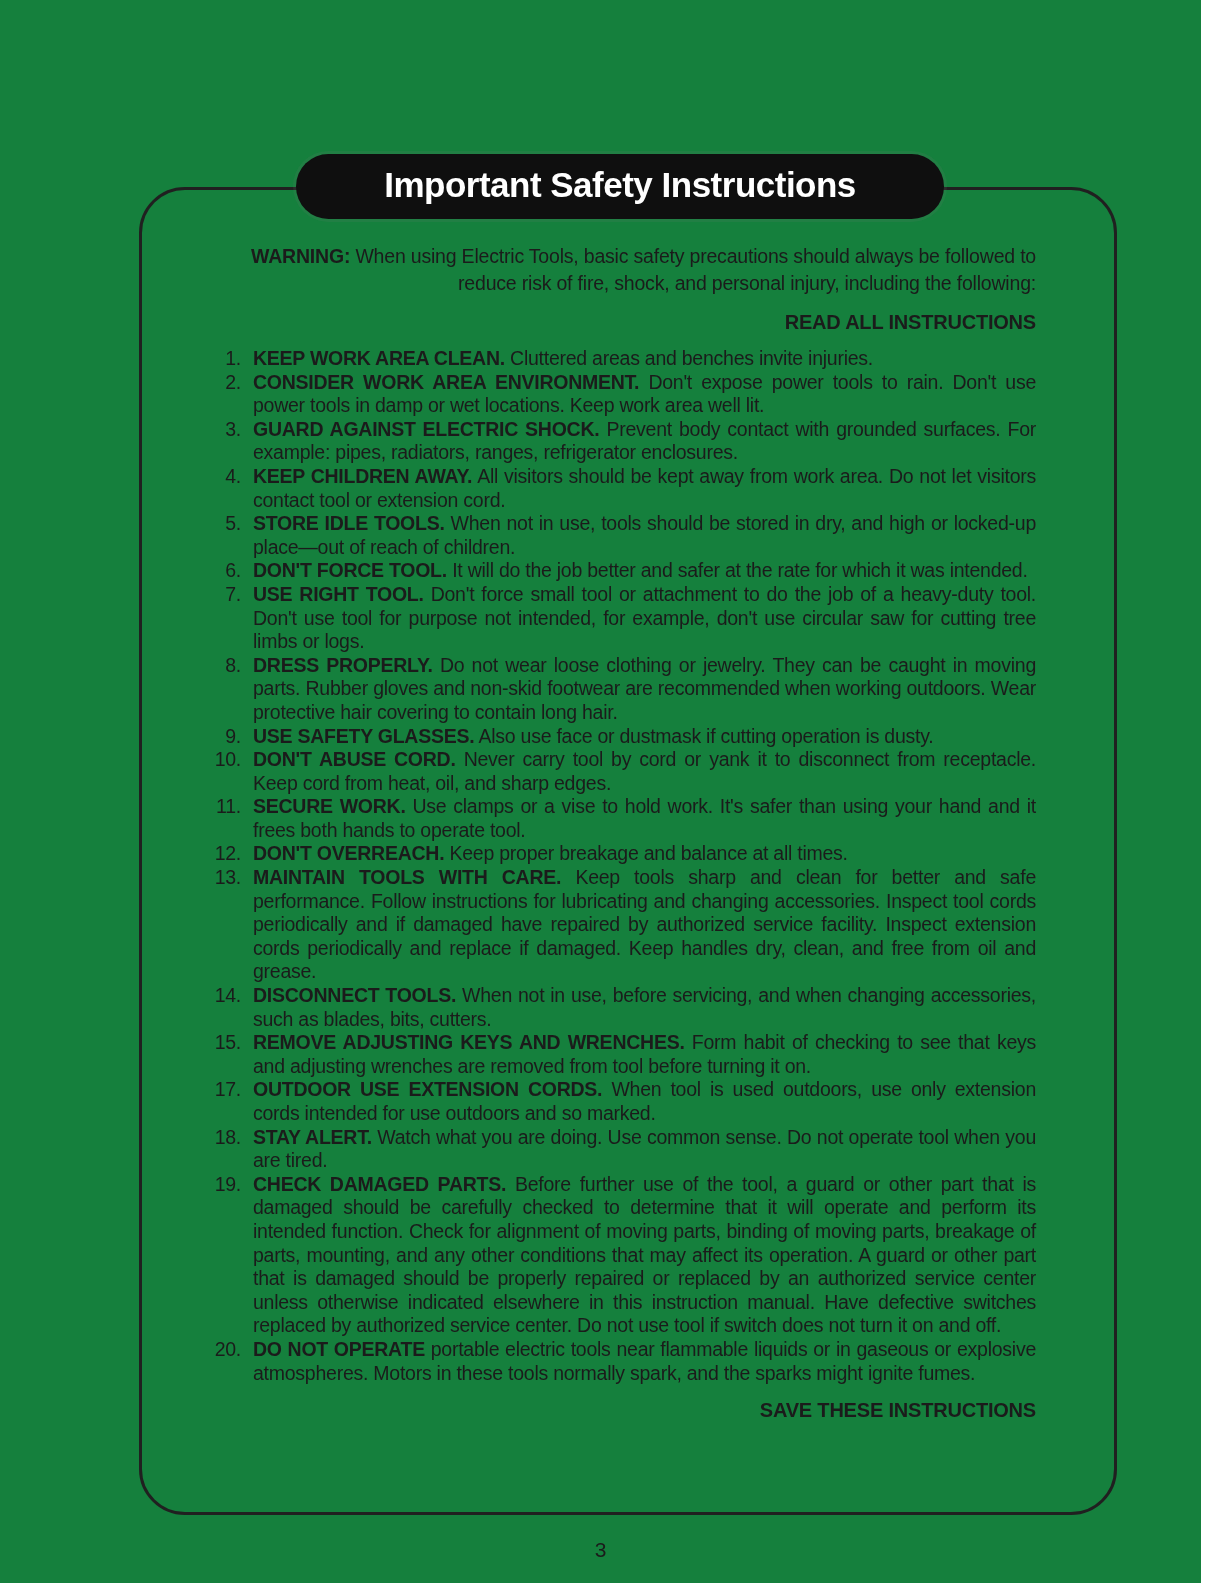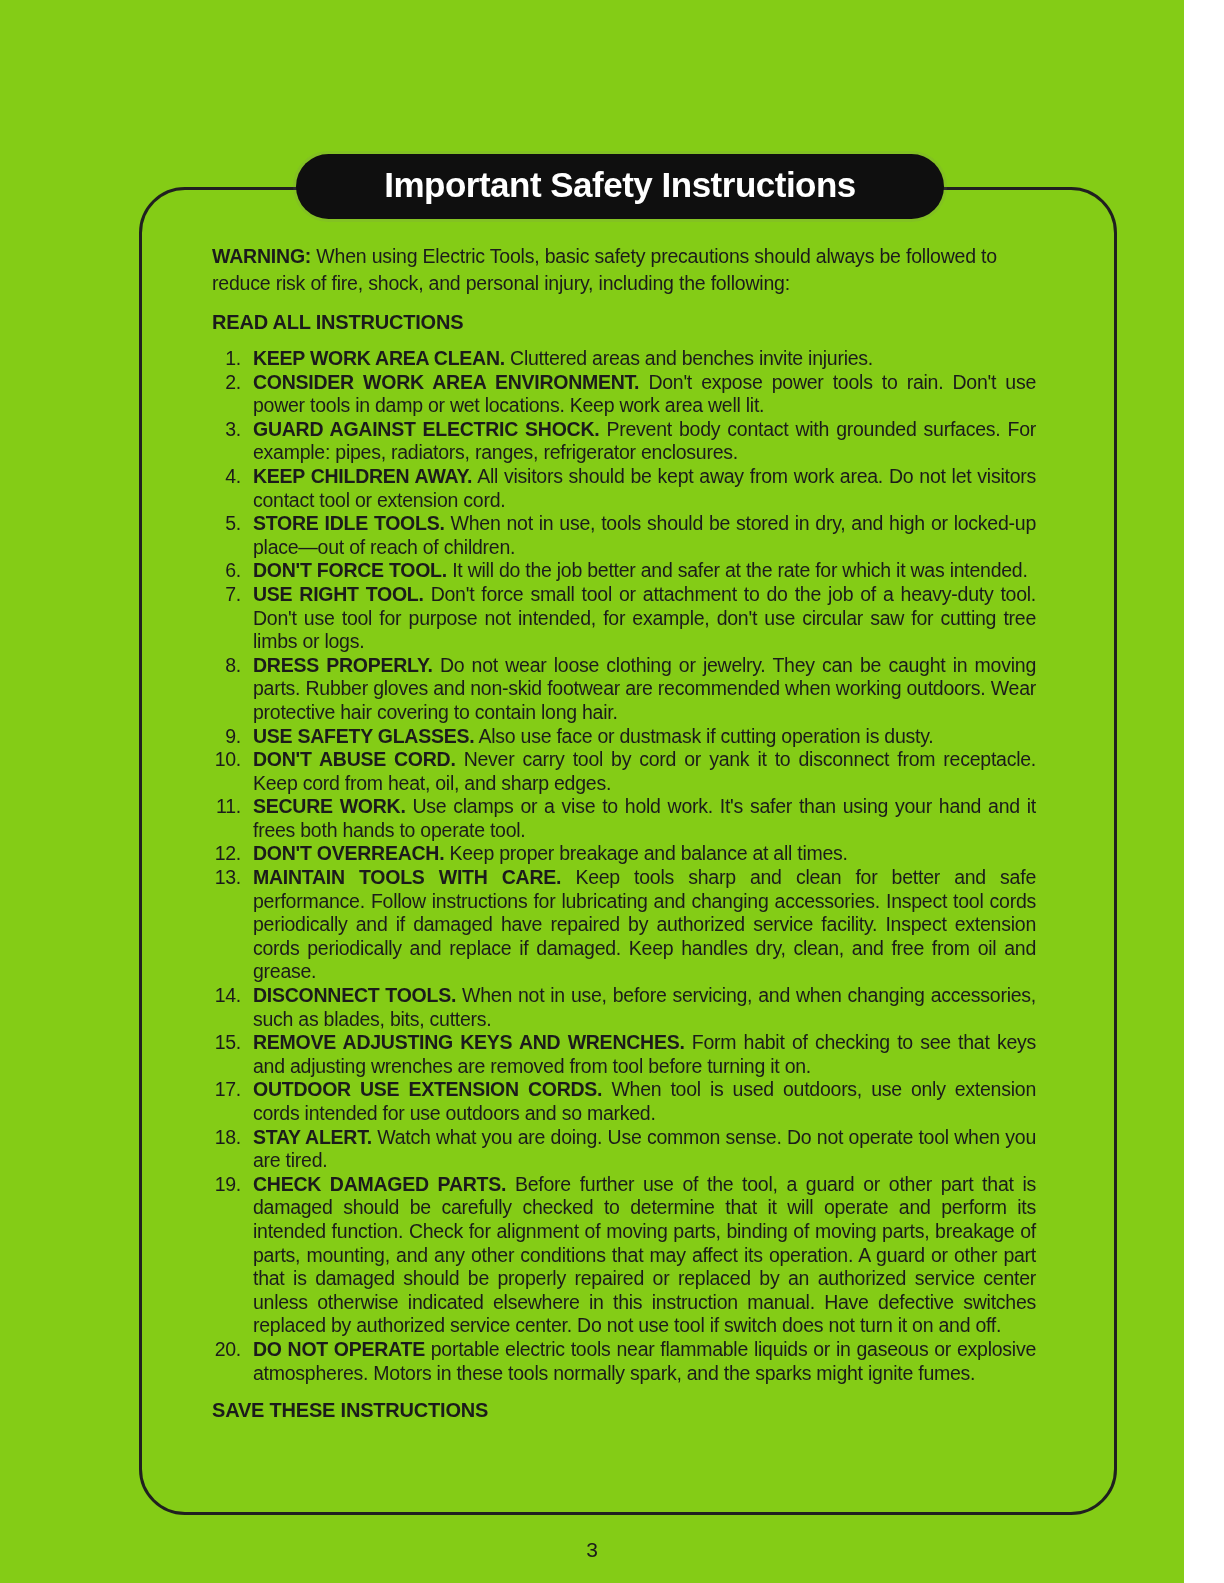--- a/index.html
+++ b/index.html
@@ -4,24 +4,25 @@
 <style>
   html, body {
     margin: 0;
     padding: 0;
     background: #ffffff;
   }
   .page {
     position: relative;
     width: 1184px;
     height: 1583px;
-    background: #84cc16;
+    background: #15803d;
     font-family: "Liberation Sans", "DejaVu Sans", sans-serif;
     color: #1b1b1b;
     overflow: hidden;
+    padding-left: 17px;
   }
   .frame-box {
     position: absolute;
     left: 139px;
     top: 187px;
     width: 978px;
     height: 1328px;
     border: 3px solid #202020;
     border-radius: 46px;
     box-sizing: border-box;
@@ -53,26 +54,27 @@
     position: absolute;
     left: 212px;
     top: 243px;
     width: 824px;
   }
   .warning-para {
     font-size: 19.5px;
     line-height: 27px;
     letter-spacing: -0.2px;
     margin: 0;
+    text-align: right;
   }
   .warning-para .w-label {
     font-weight: 700;
   }
   .center-heading {
-    text-align: left;
+    text-align: right;
     font-weight: 700;
     font-size: 20px;
     letter-spacing: -0.2px;
     margin: 14px 0 13px 0;
   }
   .inst-list {
     margin: 0;
     padding: 0;
   }
   .inst-item {

